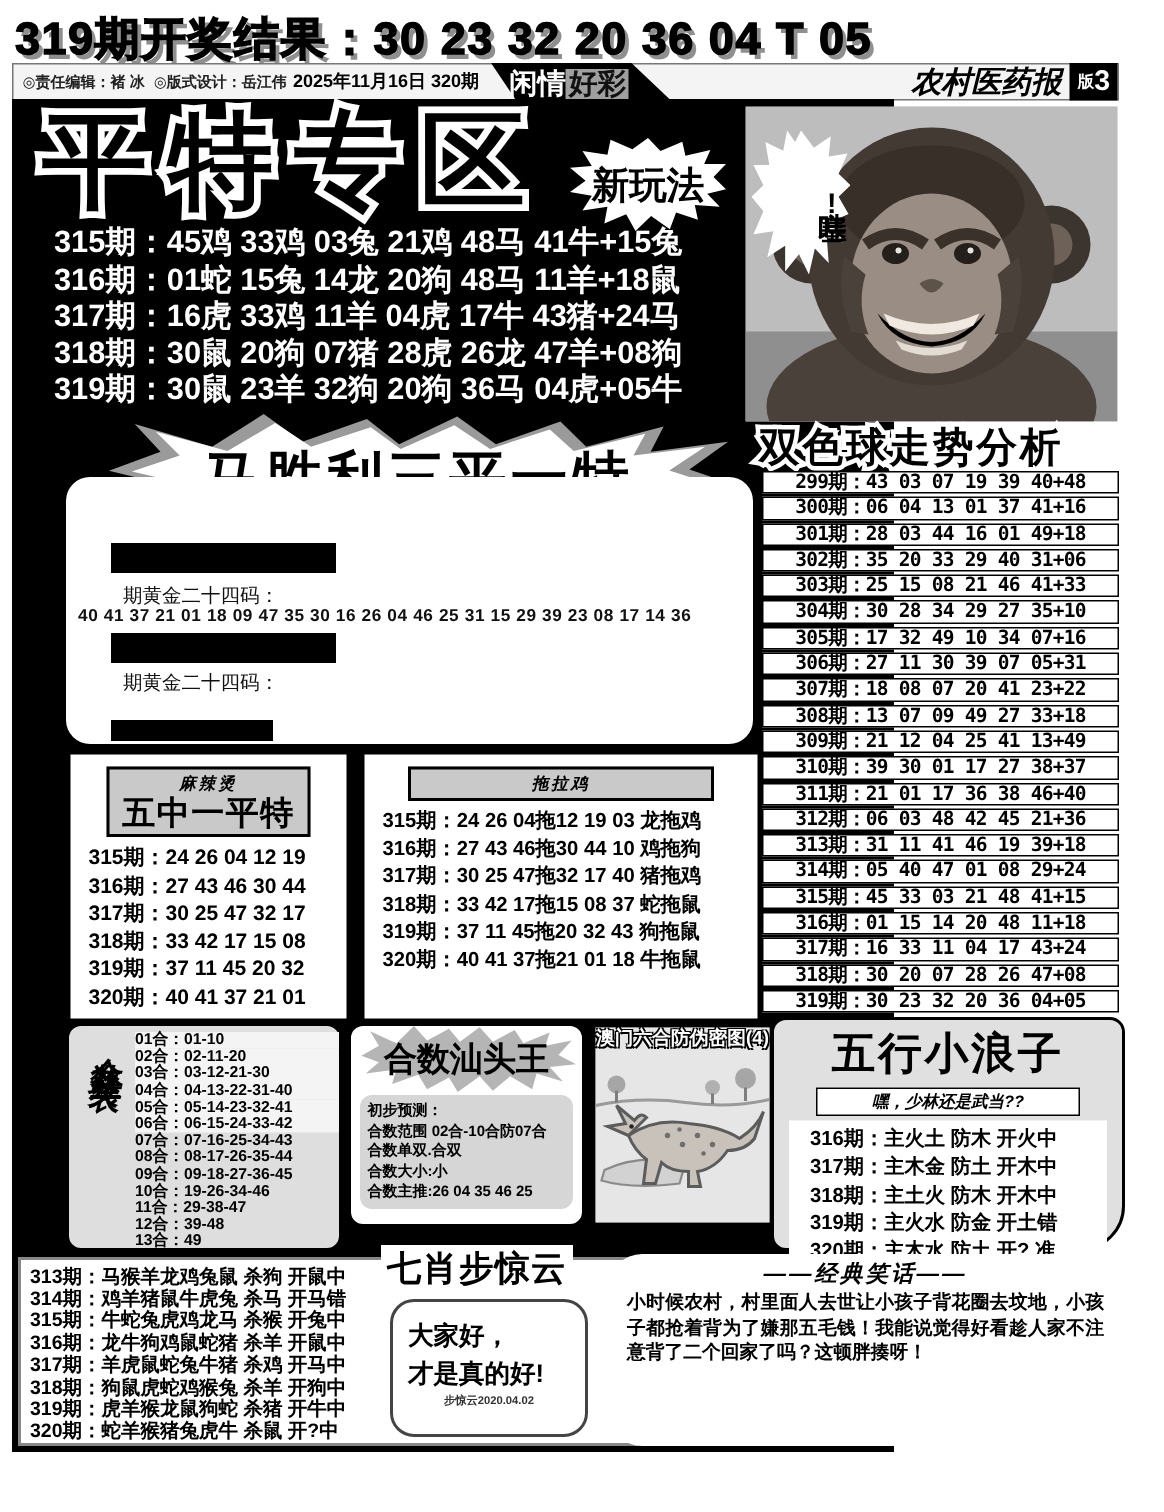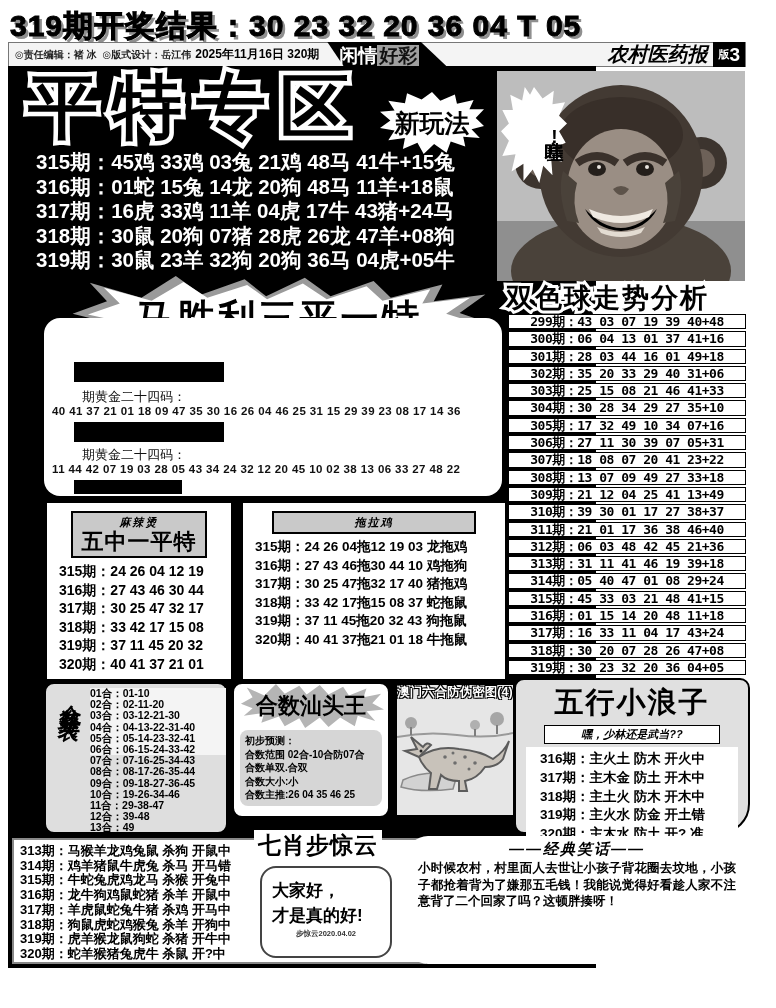--- a/index.html
+++ b/index.html
@@ -214,21 +214,20 @@
       <span class="inner"></span>
       <span class="vtext">马胜利三平一特</span>
     </div>
 
     <div class="gold-box">
       <div class="redact" style="left:30px; top:44px; width:150px; height:20px;"></div>
       <div class="g-label" style="left:38px; top:70px;">期黄金二十四码：</div>
       <div class="g-codes" style="left:8px; top:87px;">40 41 37 21 01 18 09 47 35 30 16 26 04 46 25 31 15 29 39 23 08 17 14 36</div>
       <div class="redact" style="left:30px; top:104px; width:150px; height:20px;"></div>
       <div class="g-label" style="left:38px; top:128px;">期黄金二十四码：</div>
-      <div class="g-codes" style="left:8px; top:145px;">11 44 42 07 19 03 28 05 43 34 24 32 12 20 45 10 02 38 13 06 33 27 48 22</div>
       <div class="redact" style="left:30px; top:162px; width:108px; height:14px;"></div>
     </div>
 
     <div class="wbox box-mala">
       <div class="plate">
         <div class="script">麻辣烫</div>
         <div class="ptitle">五中一平特</div>
       </div>
       <div class="num-rows">
           <div>315期：24 26 04 12 19</div>

